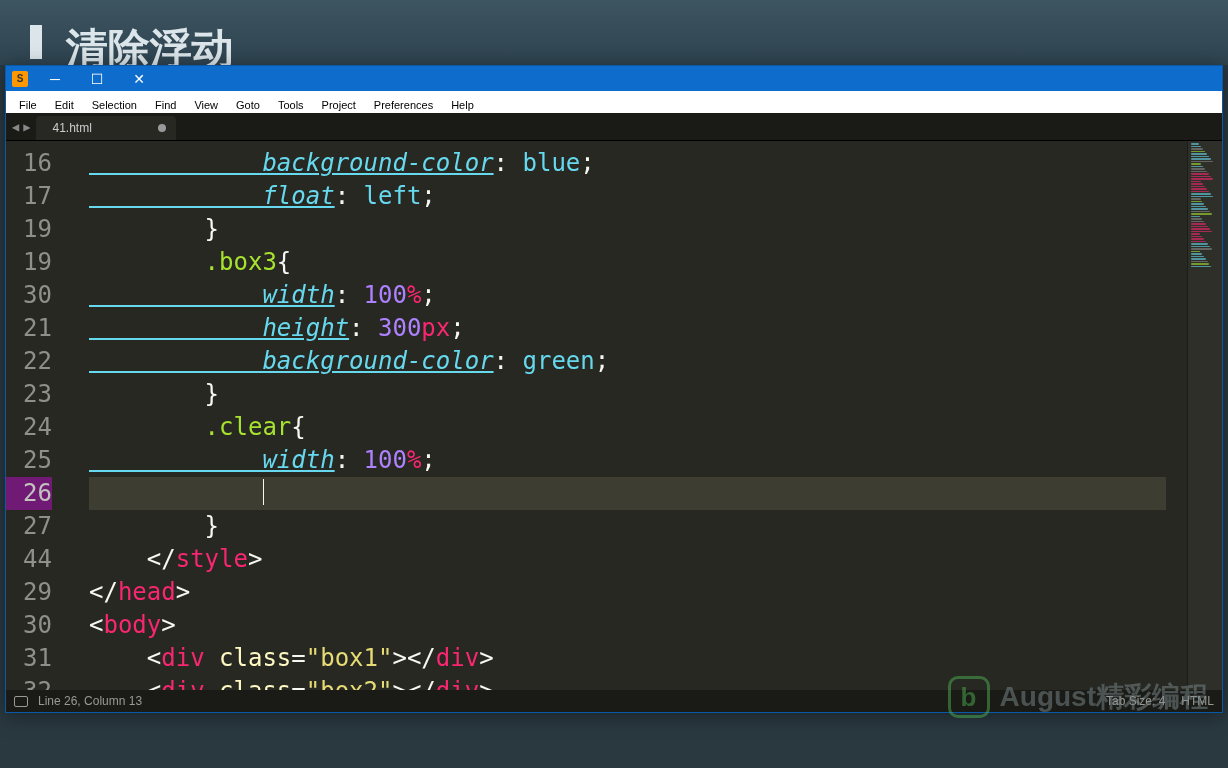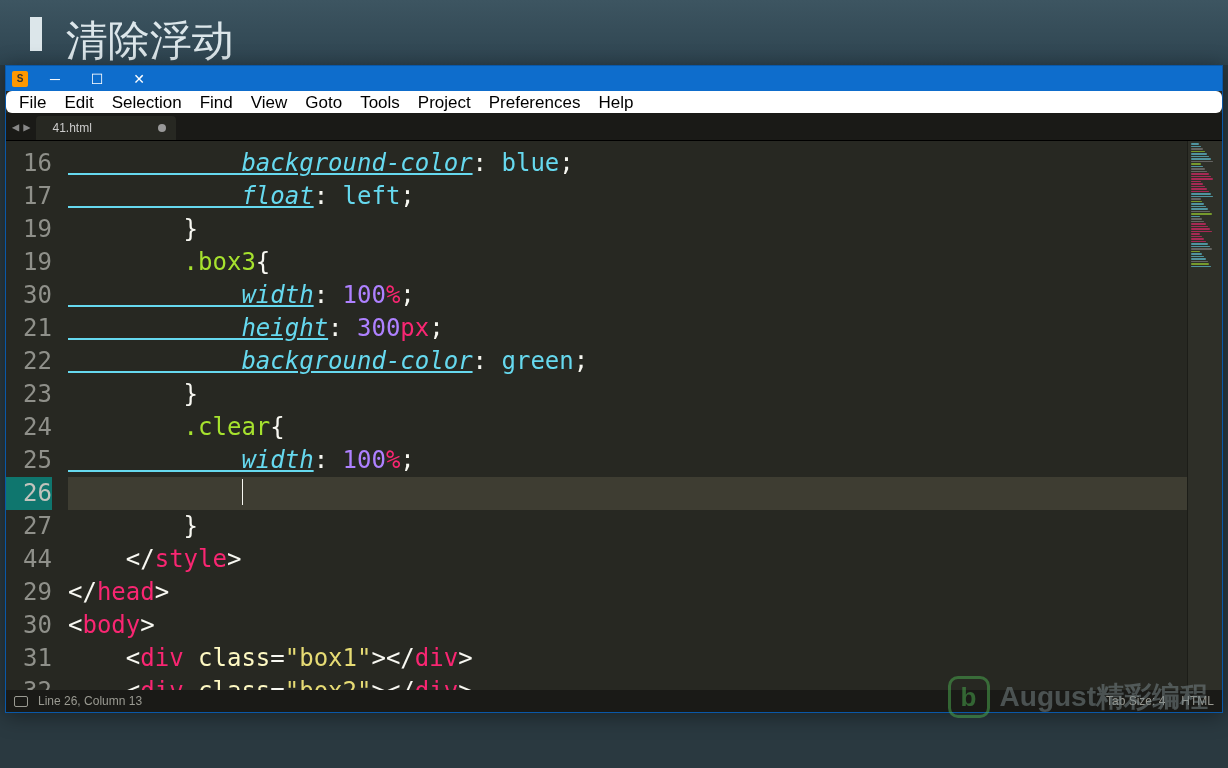--- a/index.html
+++ b/index.html
@@ -13,23 +13,24 @@
 }
 .bg-header {
   position: absolute;
   top: 0; left: 0; right: 0;
   height: 65px;
   background: linear-gradient(to bottom, #3d5561, #2e4450);
   color: #dce6ea;
   font-family: "Microsoft YaHei", sans-serif;
   font-size: 42px;
   padding-left: 30px;
-  padding-top: 17px;
+  padding-top: 25px;
   line-height: 1;
   overflow: hidden;
+  font-weight: bold;
 }
 .bg-header::before {
   content: "";
   display: inline-block;
   width: 12px;
   height: 34px;
   background: #dce6ea;
   margin-right: 12px;
   vertical-align: 4px;
 }
@@ -76,26 +77,25 @@
   display: flex;
   align-items: center;
   justify-content: center;
   color: #fff;
   font-size: 14px;
 }
 .menubar {
   height: 22px;
   background: #fff;
   display: flex;
-  align-items: flex-start;
+  align-items: flex-end;
   font-family: "Segoe UI", sans-serif;
-  font-size: 17px;
+  font-size: 11px;
   color: #000;
   padding: 0 4px;
-  border-radius: 6px;
 }
 .menu-item { padding: 2px 9px; }
 .tab-area {
   height: 28px;
   background: #1a1a17;
   display: flex;
   align-items: stretch;
   border-bottom: 1px solid #000;
 }
 .nav-arrows {
@@ -126,20 +126,21 @@
   height: 8px;
   background: #999;
   border-radius: 50%;
 }
 .editor-area {
   flex: 1;
   display: flex;
   background: #272822;
   overflow: hidden;
   position: relative;
+  gap: 21px;
 }
 .gutter {
   width: 62px;
   background: #272822;
   color: #8f908a;
   font-size: 24px;
   text-align: right;
   padding-right: 16px;
   padding-top: 6px;
   line-height: 33px;
@@ -276,21 +277,21 @@
         <div class="gut-cell">16</div>
         <div class="gut-cell">17</div>
         <div class="gut-cell">19</div>
         <div class="gut-cell">19</div>
         <div class="gut-cell">30</div>
         <div class="gut-cell">21</div>
         <div class="gut-cell">22</div>
         <div class="gut-cell">23</div>
         <div class="gut-cell">24</div>
         <div class="gut-cell">25</div>
-        <div class="gut-cell" style="background: #0f766e; color: rgb(194, 195, 189);">26</div>
+        <div class="gut-cell" style="background: #701a75; color: rgb(194, 195, 189);">26</div>
         <div class="gut-cell">27</div>
         <div class="gut-cell">44</div>
         <div class="gut-cell">29</div>
         <div class="gut-cell">30</div>
         <div class="gut-cell">31</div>
         <div class="gut-cell">32</div>
       </div>
     <div class="code" id="code"><div class="code-line"><span class="tok-prop">            background-color</span><span class="tok-punc">: </span><span class="tok-val">blue</span><span class="tok-punc">;</span></div><div class="code-line"><span class="tok-prop">            float</span><span class="tok-punc">: </span><span class="tok-val">left</span><span class="tok-punc">;</span></div><div class="code-line"><span class="tok-punc">        }</span></div><div class="code-line"><span class="tok-punc">        </span><span class="tok-sel">.box3</span><span class="tok-punc">{</span></div><div class="code-line"><span class="tok-prop">            width</span><span class="tok-punc">: </span><span class="tok-num">100</span><span class="tok-unit">%</span><span class="tok-punc">;</span></div><div class="code-line"><span class="tok-prop">            height</span><span class="tok-punc">: </span><span class="tok-num">300</span><span class="tok-unit">px</span><span class="tok-punc">;</span></div><div class="code-line"><span class="tok-prop">            background-color</span><span class="tok-punc">: </span><span class="tok-val">green</span><span class="tok-punc">;</span></div><div class="code-line"><span class="tok-punc">        }</span></div><div class="code-line"><span class="tok-punc">        </span><span class="tok-sel">.clear</span><span class="tok-punc">{</span></div><div class="code-line"><span class="tok-prop">            width</span><span class="tok-punc">: </span><span class="tok-num">100</span><span class="tok-unit">%</span><span class="tok-punc">;</span></div><div class="code-line" style="background: rgb(62, 61, 50);"><span class="tok-punc">            </span><span class="cursor"></span></div><div class="code-line"><span class="tok-punc">        }</span></div><div class="code-line"><span class="tok-punc">    &lt;/</span><span class="tok-tag">style</span><span class="tok-punc">&gt;</span></div><div class="code-line"><span class="tok-punc">&lt;/</span><span class="tok-tag">head</span><span class="tok-punc">&gt;</span></div><div class="code-line"><span class="tok-punc">&lt;</span><span class="tok-tag">body</span><span class="tok-punc">&gt;</span></div><div class="code-line"><span class="tok-punc">    &lt;</span><span class="tok-tag">div</span><span class="tok-punc"> </span><span class="tok-attr">class</span><span class="tok-punc">=</span><span class="tok-str">"box1"</span><span class="tok-punc">&gt;&lt;/</span><span class="tok-tag">div</span><span class="tok-punc">&gt;</span></div><div class="code-line"><span class="tok-punc">    &lt;</span><span class="tok-tag">div</span><span class="tok-punc"> </span><span class="tok-attr">class</span><span class="tok-punc">=</span><span class="tok-str">"box2"</span><span class="tok-punc">&gt;&lt;/</span><span class="tok-tag">div</span><span class="tok-punc">&gt;</span></div></div>
     <div class="minimap">
       <div class="minimap-lines" id="minimap-lines">

